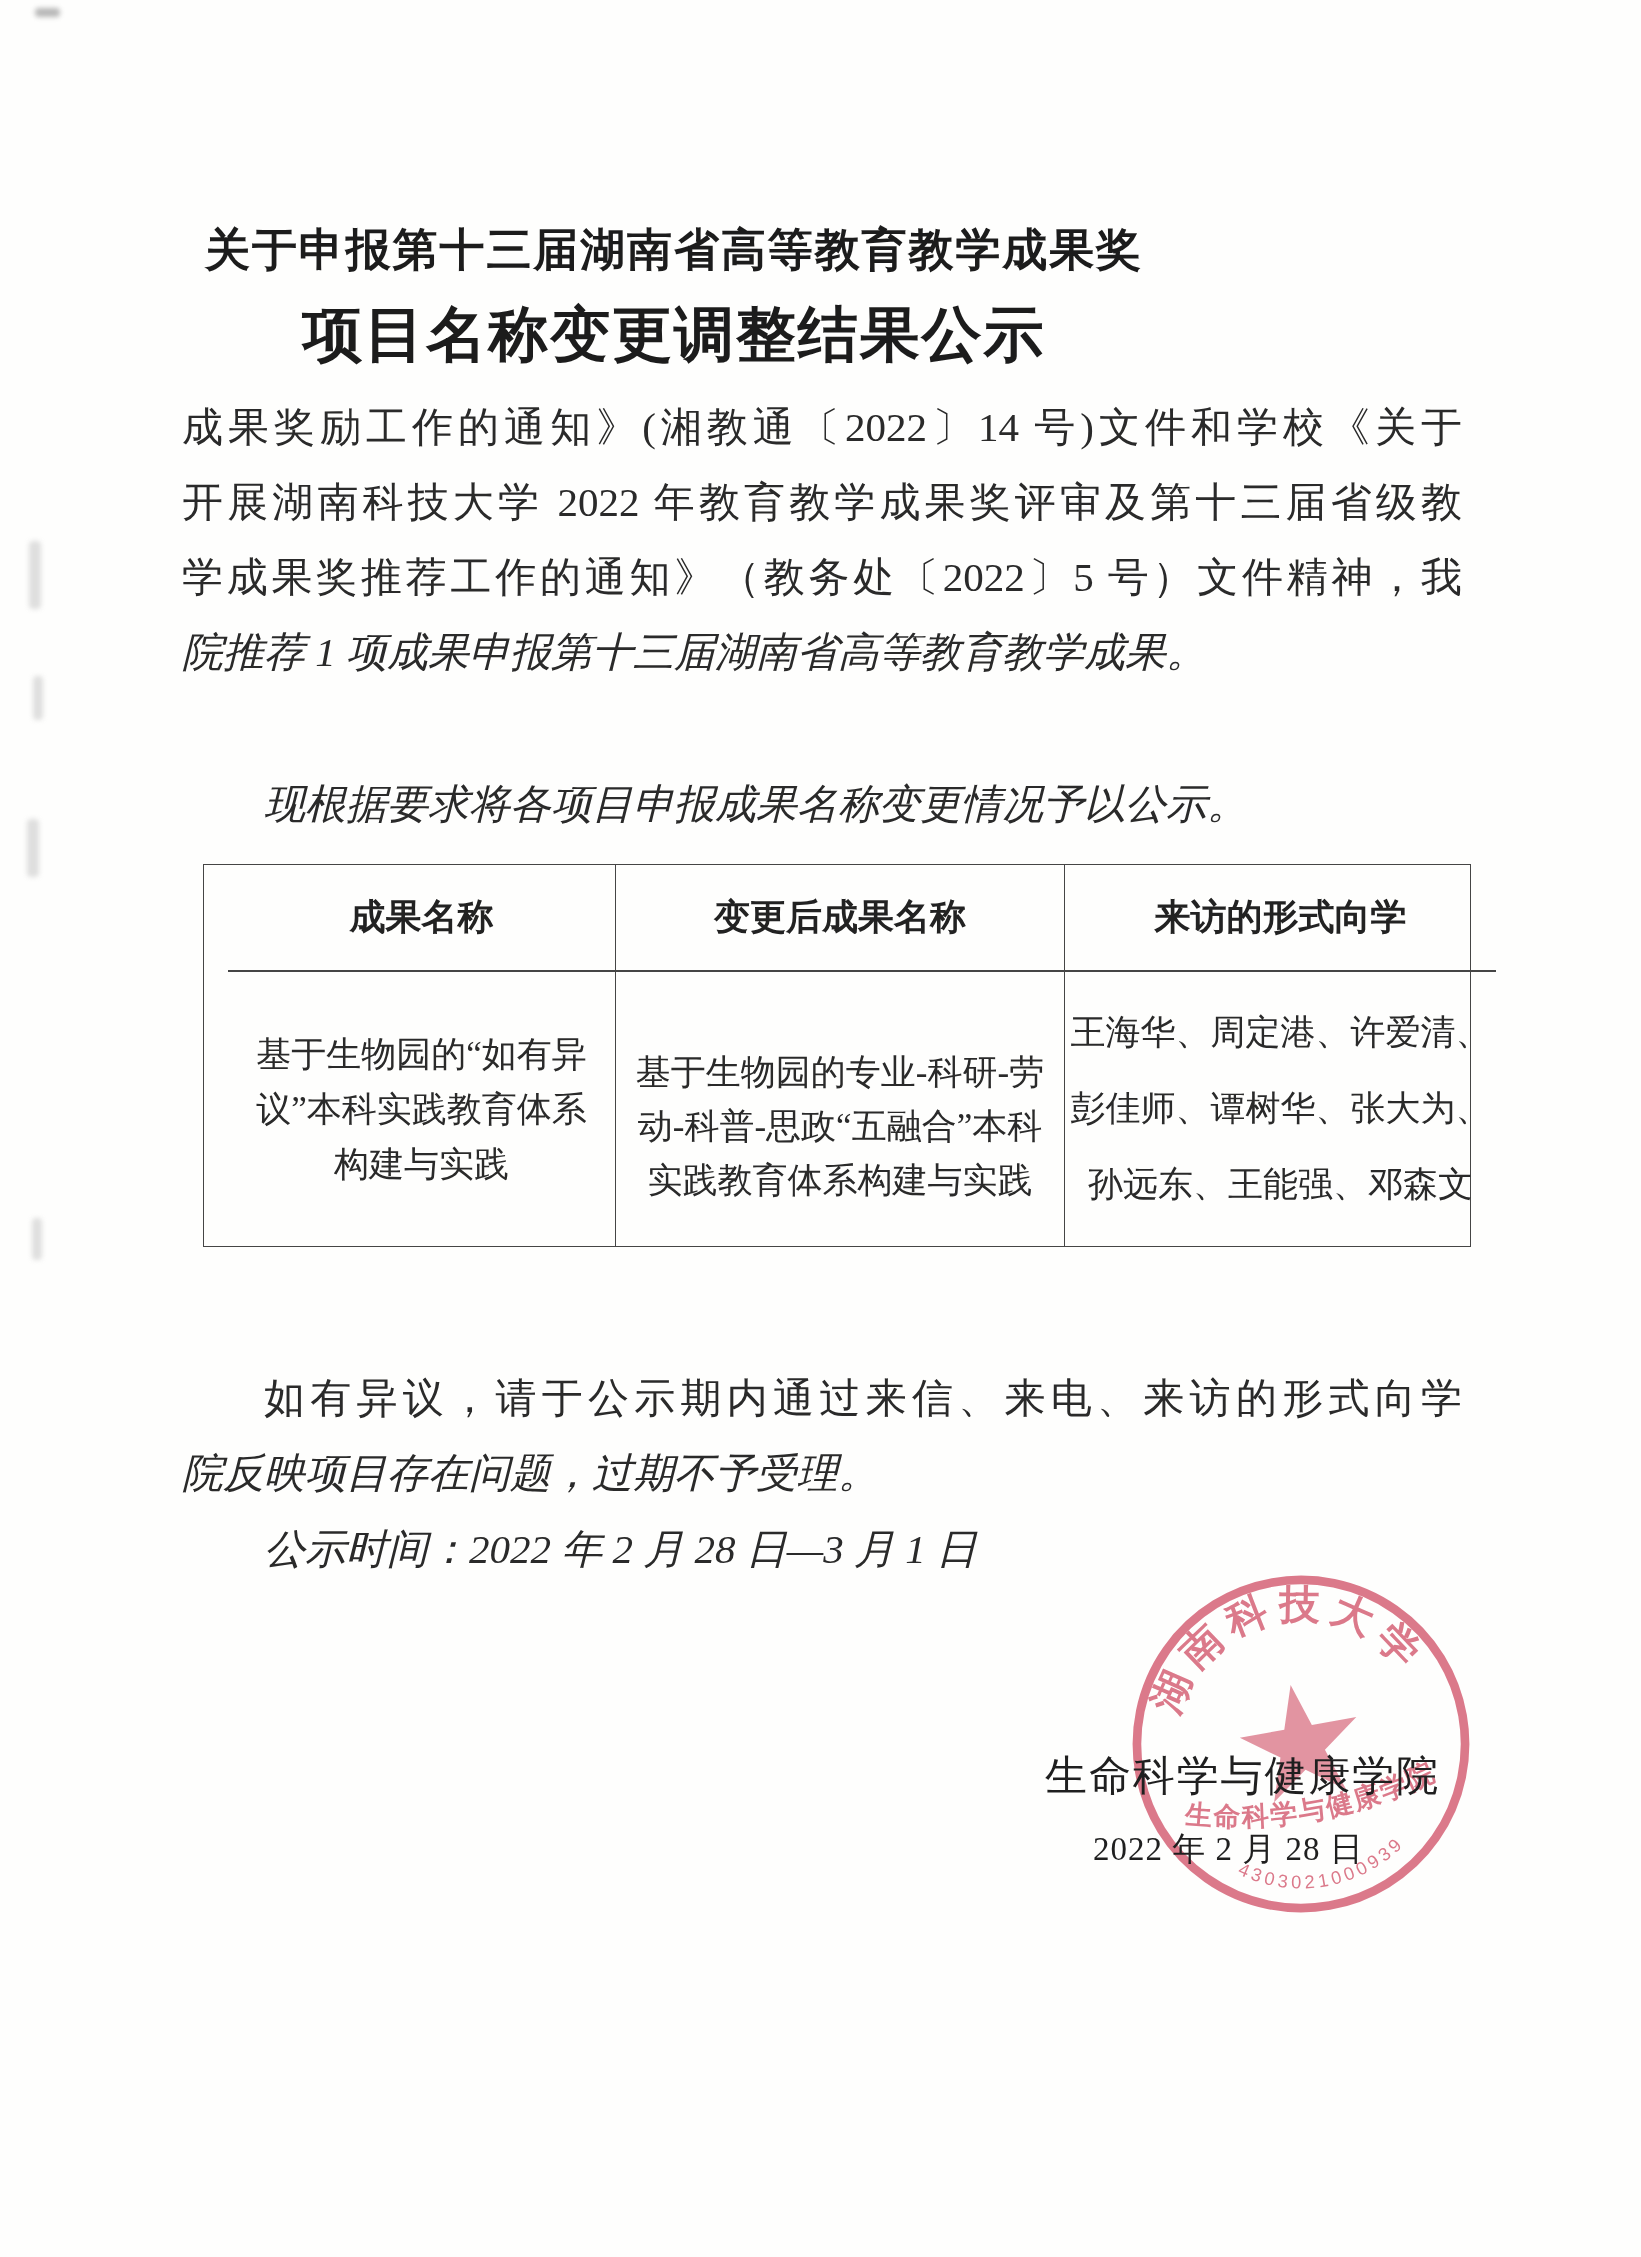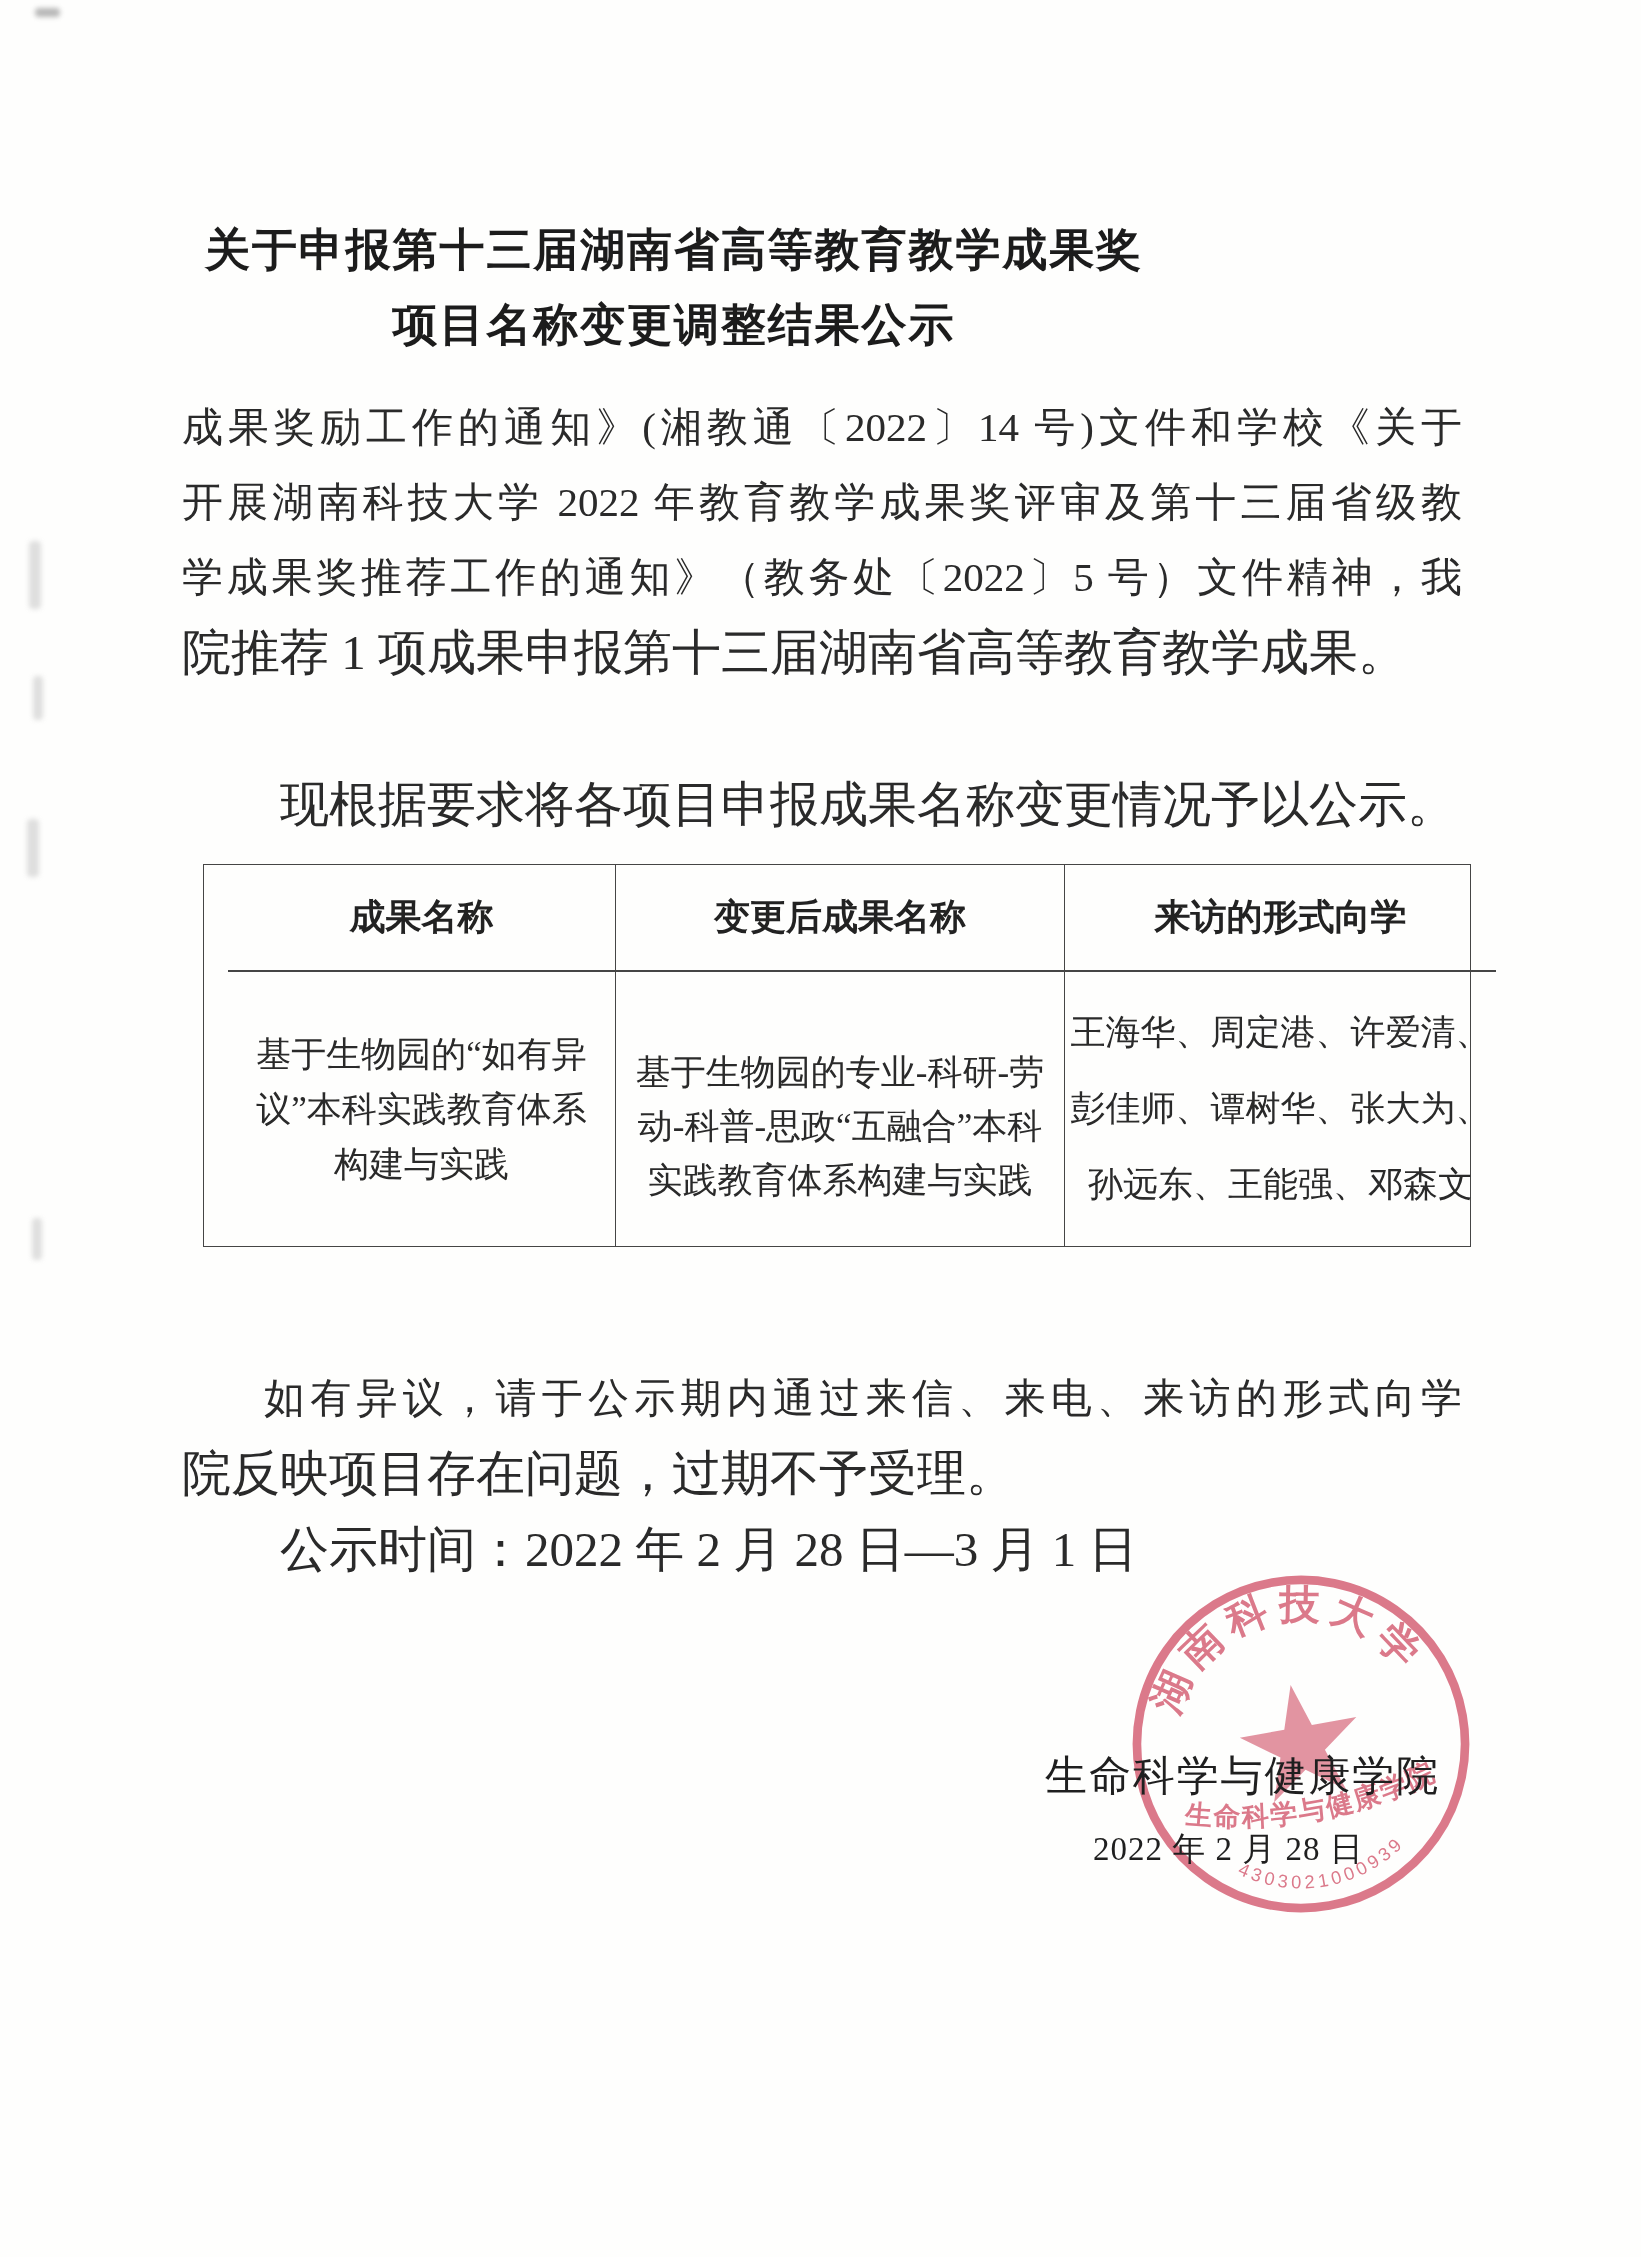--- a/index.html
+++ b/index.html
@@ -12,24 +12,24 @@
     color:#262626;
     font-family:"Liberation Serif","DejaVu Serif",serif;
   }
   
   .title{
     position:absolute;left:0;width:1348px;text-align:center;
     font-family:"Liberation Sans","DejaVu Sans",sans-serif;
     font-weight:700;color:#1c1c1c;letter-spacing:1.9px;
   }
   .title1{top:220px;font-size:45px;}
-  .title2{top:295px;font-size:45px;}
+  .title2{top:295px;font-size:60px;}
   
   .bodyblock{position:absolute;left:182px;width:1280px;}
-  .line{font-size:49px;line-height:75px;white-space:nowrap;color:#2a2a2a;}
+  .line{font-size:41px;line-height:75px;white-space:nowrap;color:#2a2a2a;font-style:italic;}
   .wrapline{font-size:41px;line-height:75px;color:#2a2a2a;}
   .j{white-space:normal;text-align:justify;text-align-last:justify;}
   .ind{text-indent:2em;}
   .p1{top:390px;}
   .p2{top:767px;}
   .notice{top:1361px;}
   .pubtime{top:1512px;}
   .contactline{top:1587px;position:absolute;left:182px;width:1280px;height:75px;}
   .contact{position:absolute;left:54px;top:0;font-size:41px;line-height:75px;color:#2a2a2a;}
   .phone{position:absolute;left:552px;top:0;font-size:41px;line-height:75px;color:#2a2a2a;}

